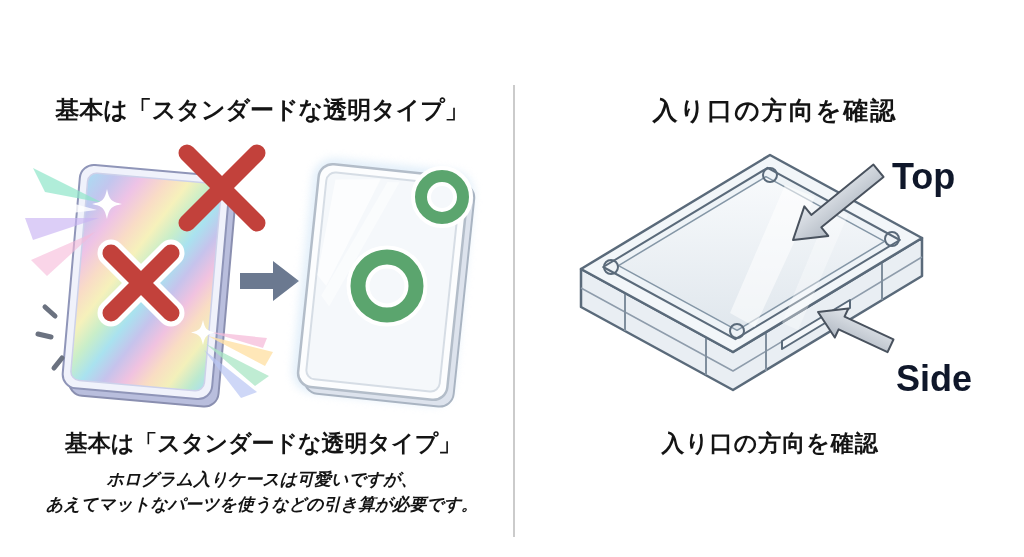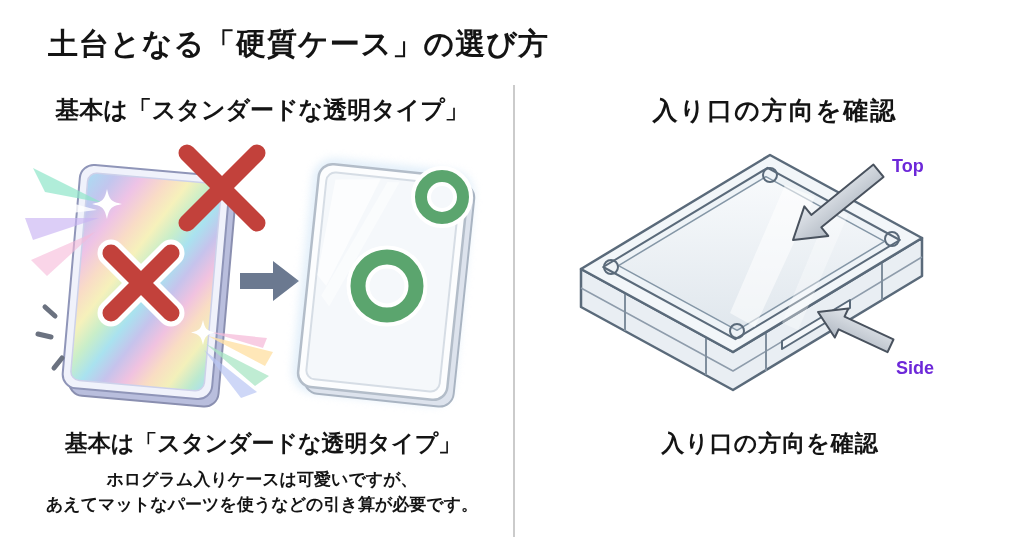--- a/index.html
+++ b/index.html
@@ -16,36 +16,35 @@
   .subtitle { position:absolute; top:94px; font-size:24px; font-weight:800; text-align:center; }
   .subtitle.left  { left:28px;  width:468px; }
   .subtitle.right { left:545px; width:460px; letter-spacing:2px; font-size:25px; }
   .heading { position:absolute; top:428px; font-size:23px; font-weight:800; text-align:center; }
   .heading.left  { left:28px;  width:470px; }
   .heading.right { left:525px; width:490px; letter-spacing:1px; }
   .para {
     position:absolute; top:468px; font-size:17px; font-weight:700;
     line-height:24.5px; text-align:center;
   }
-  .para.left  { left:16px;  width:492px; }
+  .para.left  { left:16px;  width:492px;font-style:italic; }
   .para.right { left:522px; width:494px; }
   .para span { display:block; }
   .illu { position:absolute; }
   .illu.left  { left:25px;  top:140px; }
   .illu.right { left:530px; top:145px; }
-  .lbl { position:absolute; font-size:18px; font-weight:800; color:#6d28d9; }
+  .lbl { position:absolute; font-size:36px; font-weight:800; color:#0f172a; }
   .lbl.top  { left:892px; top:156px; }
   .lbl.side { left:896px; top:338px;margin-top:20px; }
 </style>
 </head>
 <body>
 
 <div class="canvas">
 
-  <div class="title">土台となる「硬質ケース」の選び方</div>
   <div class="divider"></div>
 
   <div class="subtitle left">基本は「スタンダードな透明タイプ」</div>
   <div class="subtitle right">入り口の方向を確認</div>
 
   <svg class="illu left" width="480" height="295" viewBox="0 0 480 295">
     <defs>
       <linearGradient id="holo" x1="0" y1="0" x2="1" y2="1">
         <stop offset="0" stop-color="#aadcf2"></stop>
         <stop offset="0.10" stop-color="#c2c6ee"></stop>

